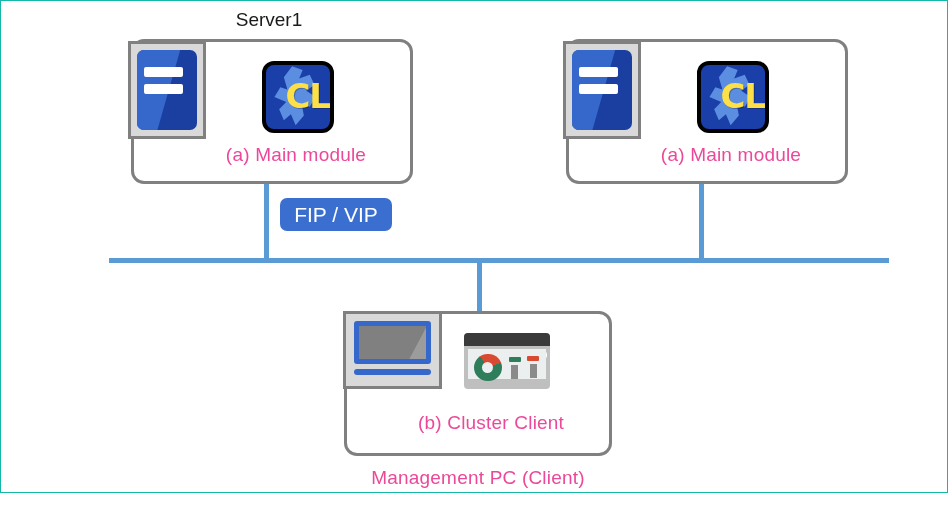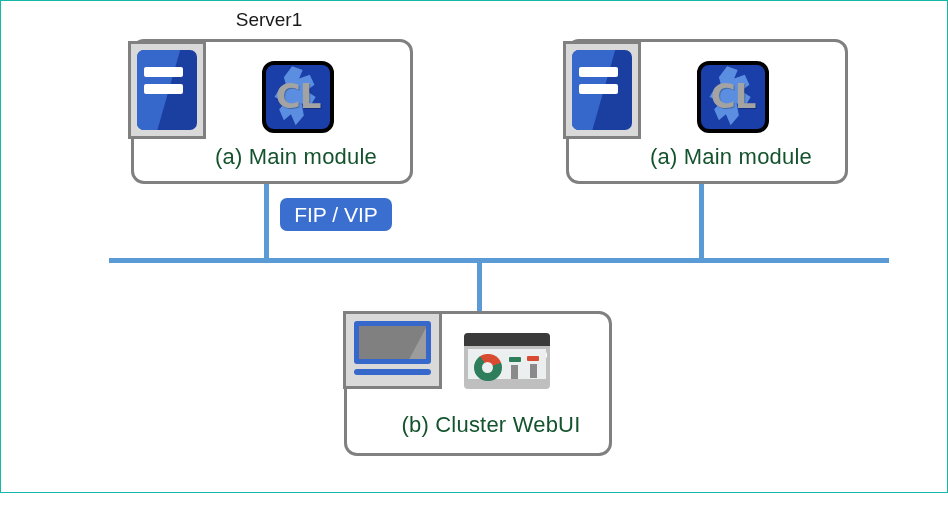--- a/index.html
+++ b/index.html
@@ -17,22 +17,22 @@
     height: 493px;
     background: #ffffff;
     box-sizing: border-box;
     border: 1px solid #14b8a6;
     overflow: hidden;
   }
 
   
   .caption {
     position: absolute;
-    font-size: 22px;
-    color: #14532d;
+    font-size: 19px;
+    color: #ec4899;
     white-space: nowrap;
     text-align: center;
     letter-spacing: 0.2px;
   }
   .node-title {
     position: absolute;
     font-size: 19px;
     color: #1a1a1a;
     white-space: nowrap;
     text-align: center;
@@ -102,26 +102,26 @@
       40% 0%, 58% 6%, 52% 20%, 70% 14%, 78% 30%,
       64% 40%, 80% 50%, 70% 66%, 56% 60%, 60% 80%,
       46% 96%, 38% 78%, 26% 88%, 18% 70%, 30% 58%,
       10% 50%, 20% 34%, 32% 38%, 26% 18%, 40% 0%);
   }
   .cl-icon .cl-text {
     position: absolute;
     left: 0; right: 0;
     top: 50%;
     transform: translateY(-52%);
-    text-align: center;
+    text-align: right;
     font-family: "DejaVu Sans", sans-serif;
     font-weight: bold;
     font-size: 34px;
     line-height: 1;
-    color: #a3a3a3;
+    color: #fde047;
     letter-spacing: -1px;
     text-shadow: 1px 1px 0 rgba(0,0,0,0.25);
   }
 
   
   .pc-icon {
     position: absolute;
     background: #d9d9d9;
     box-sizing: border-box;
     border: 3px solid #808080;
@@ -317,16 +317,17 @@
           <div class="cap"></div>
           <div class="stem"></div>
         </div>
       <div class="minibar m2">
           <div class="cap"></div>
           <div class="stem"></div>
         </div>
     </div>
   </div>
 
-  <div class="caption" style="left:360px; top:411px; width:260px;">(b) Cluster WebUI</div>
-
+  <div class="caption" style="left:360px; top:411px; width:260px;">(b) Cluster Client</div>
+
+  <div class="caption" style="left:347px; top:466px; width:260px;">Management PC (Client)</div>
 
 </div>
 
 </body></html>

